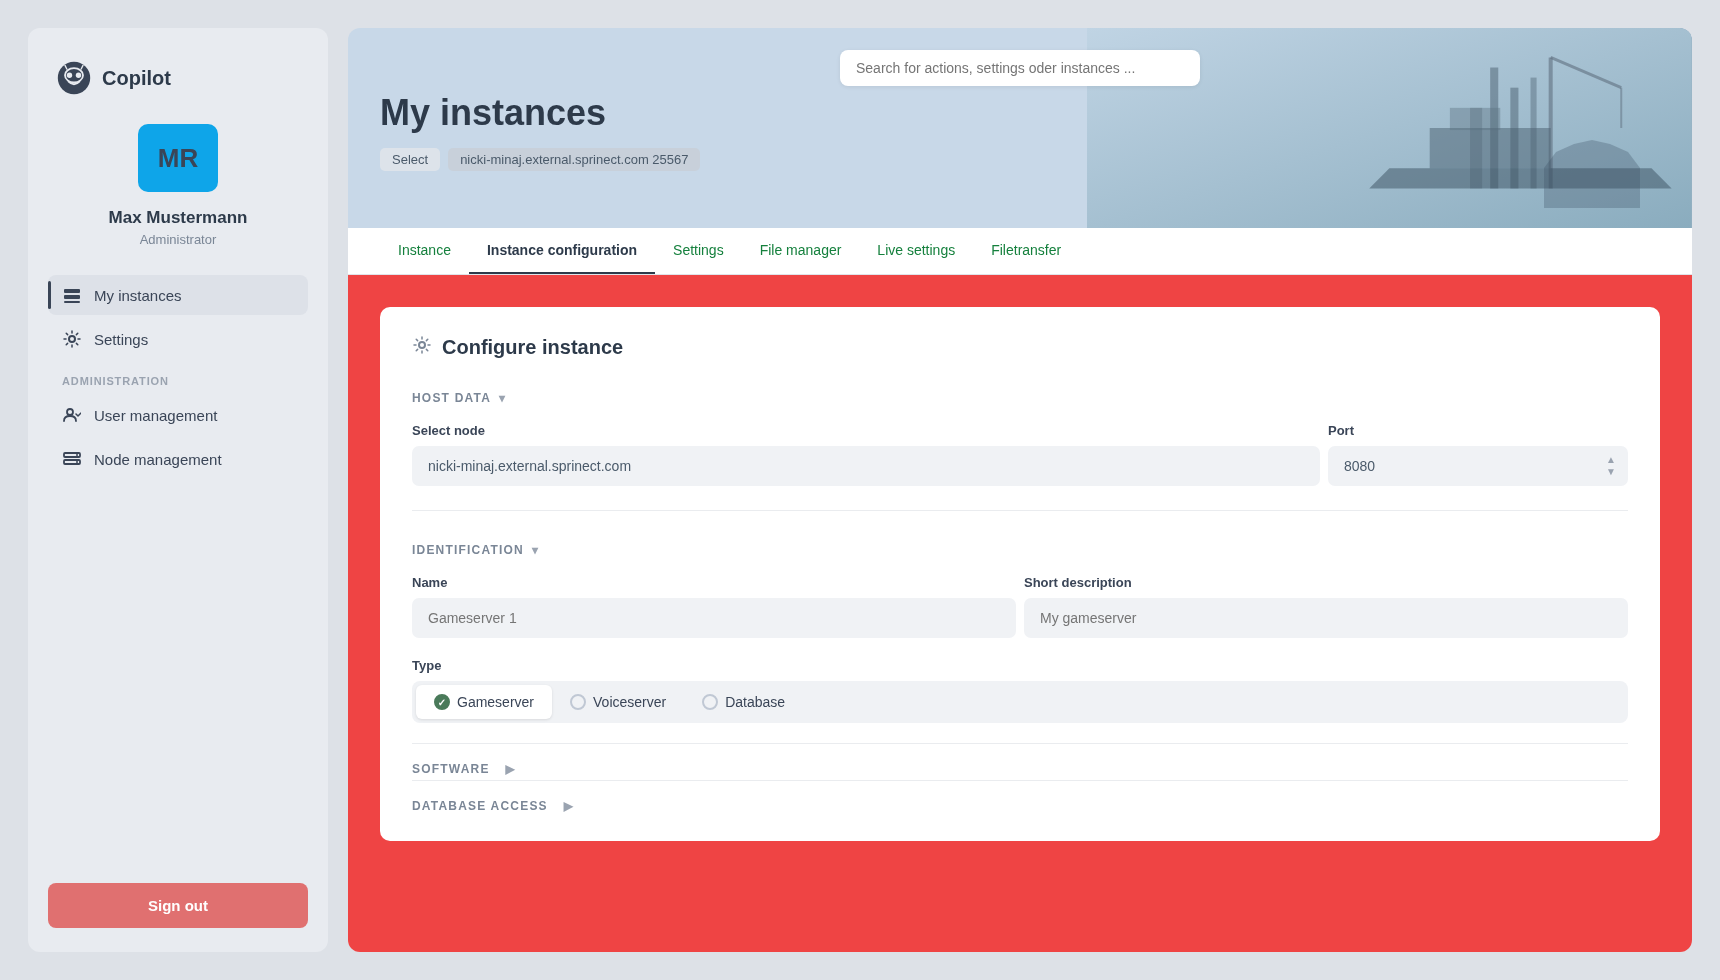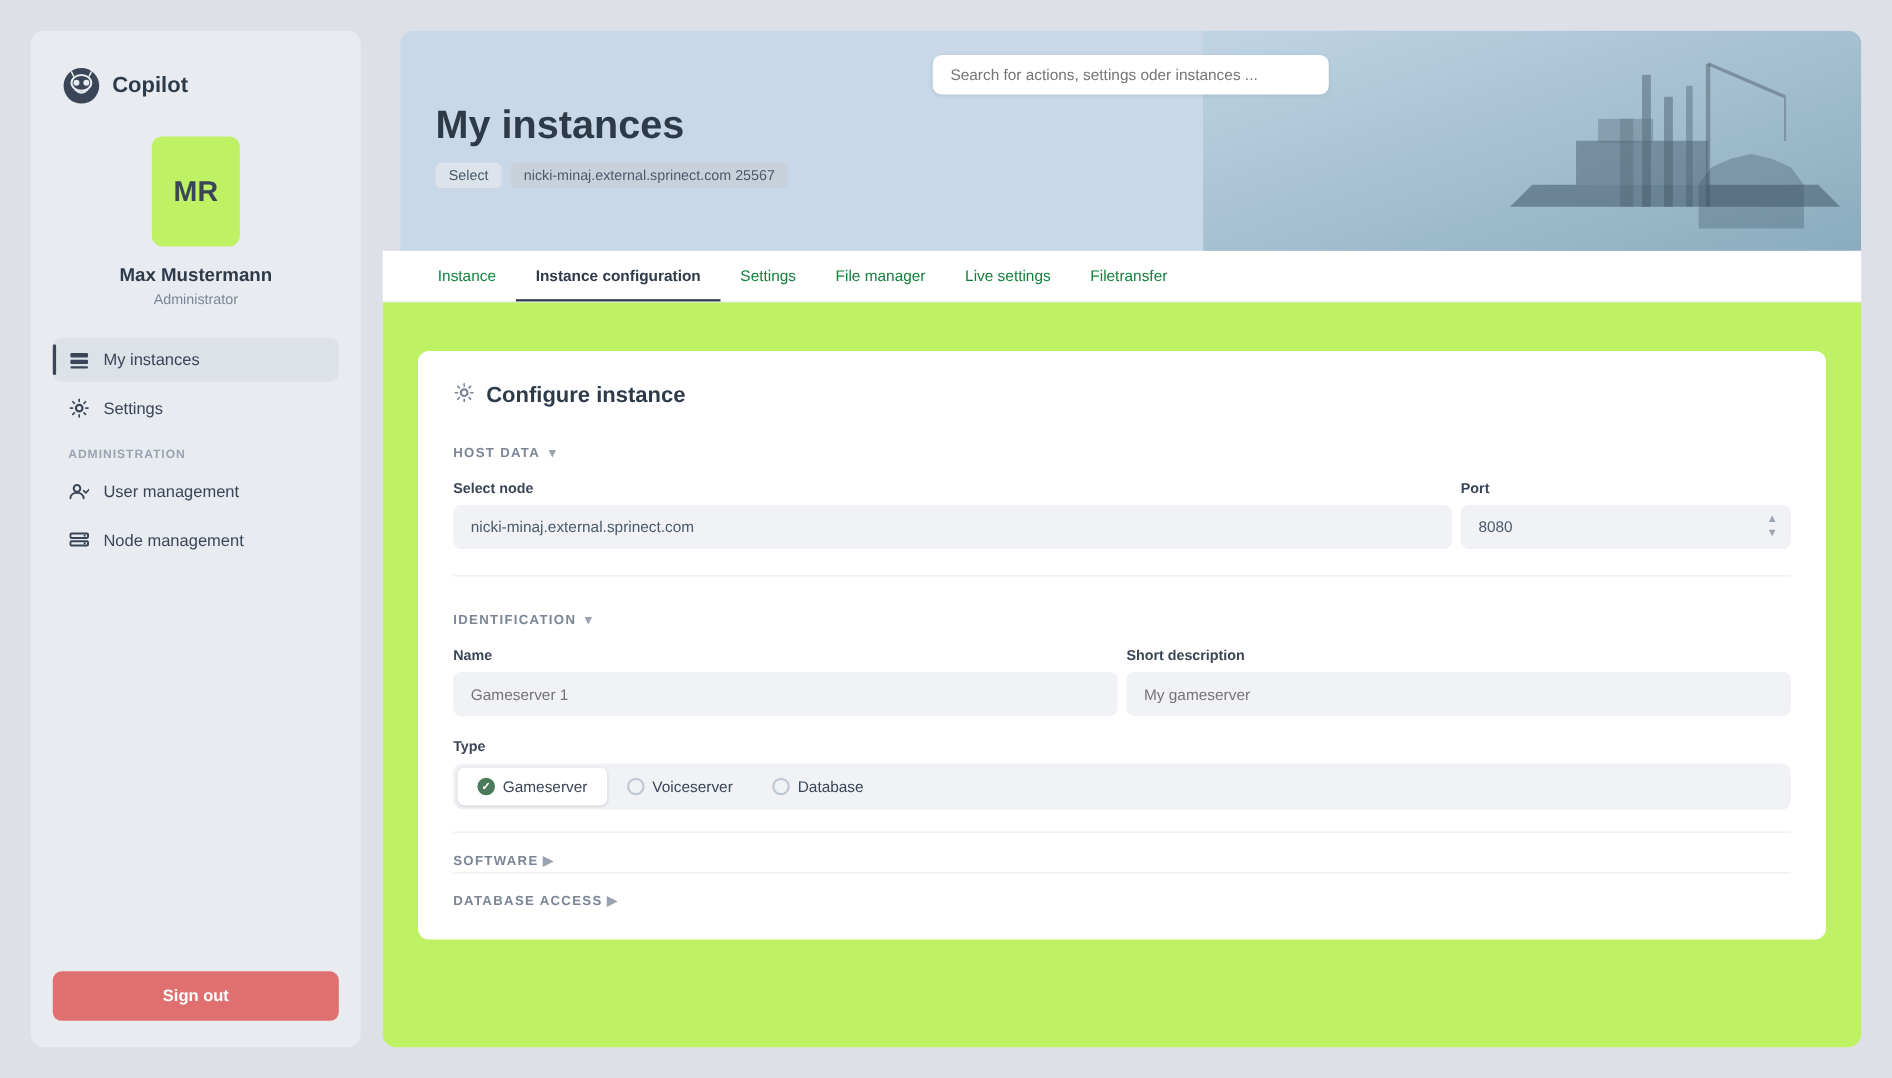--- a/index.html
+++ b/index.html
@@ -44,22 +44,22 @@
     }
 
     .avatar-wrap {
       display: flex;
       justify-content: center;
       margin-bottom: 16px;
     }
 
     .avatar {
       width: 80px;
-      height: 100px;
-      background: #bef264;
+      height: 68px;
+      background: #0ea5e9;
       border-radius: 10px;
       display: flex;
       align-items: center;
       justify-content: center;
       font-size: 26px;
       font-weight: 700;
       color: #3a4557;
     }
 
     .user-name {
@@ -146,21 +146,20 @@
     }
 
     
     .header-area {
       background: #c8d8e8;
       border-radius: 12px 12px 0 0;
       padding: 24px 32px 0 32px;
       position: relative;
       overflow: hidden;
       min-height: 200px;
-      margin-left: 16px;
     }
 
     .header-bg {
       position: absolute;
       right: 0;
       top: 0;
       bottom: 0;
       width: 45%;
       background: linear-gradient(135deg, #b8c8d8 0%, #9ab0c0 40%, #7a98aa 70%, #aab8c8 100%);
       border-radius: 0 12px 0 0;
@@ -251,23 +250,23 @@
     }
 
     .tab.active {
       color: #2d3a4a;
       border-bottom: 2px solid #2d3a4a;
       font-weight: 700;
     }
 
     
     .content-area {
-      background: #bef264;
+      background: #ef4444;
       border-radius: 0 0 12px 12px;
-      padding: 44px 32px;
+      padding: 32px 32px;
       flex: 1;
     }
 
     .configure-card {
       background: white;
       border-radius: 10px;
       padding: 28px 32px;
     }
 
     .configure-header {
@@ -422,21 +421,21 @@
 
     .collapsible-section {
       border-top: 1px solid #eaecef;
       padding: 18px 0 0 0;
       margin-top: 4px;
     }
 
     .collapsible-header {
       display: flex;
       align-items: center;
-      gap: 4px;
+      gap: 16px;
       font-size: 12px;
       font-weight: 700;
       color: #7a8696;
       letter-spacing: 0.1em;
       text-transform: uppercase;
       cursor: pointer;
       margin-bottom: 0;
     }
 
     .chevron-icon {

